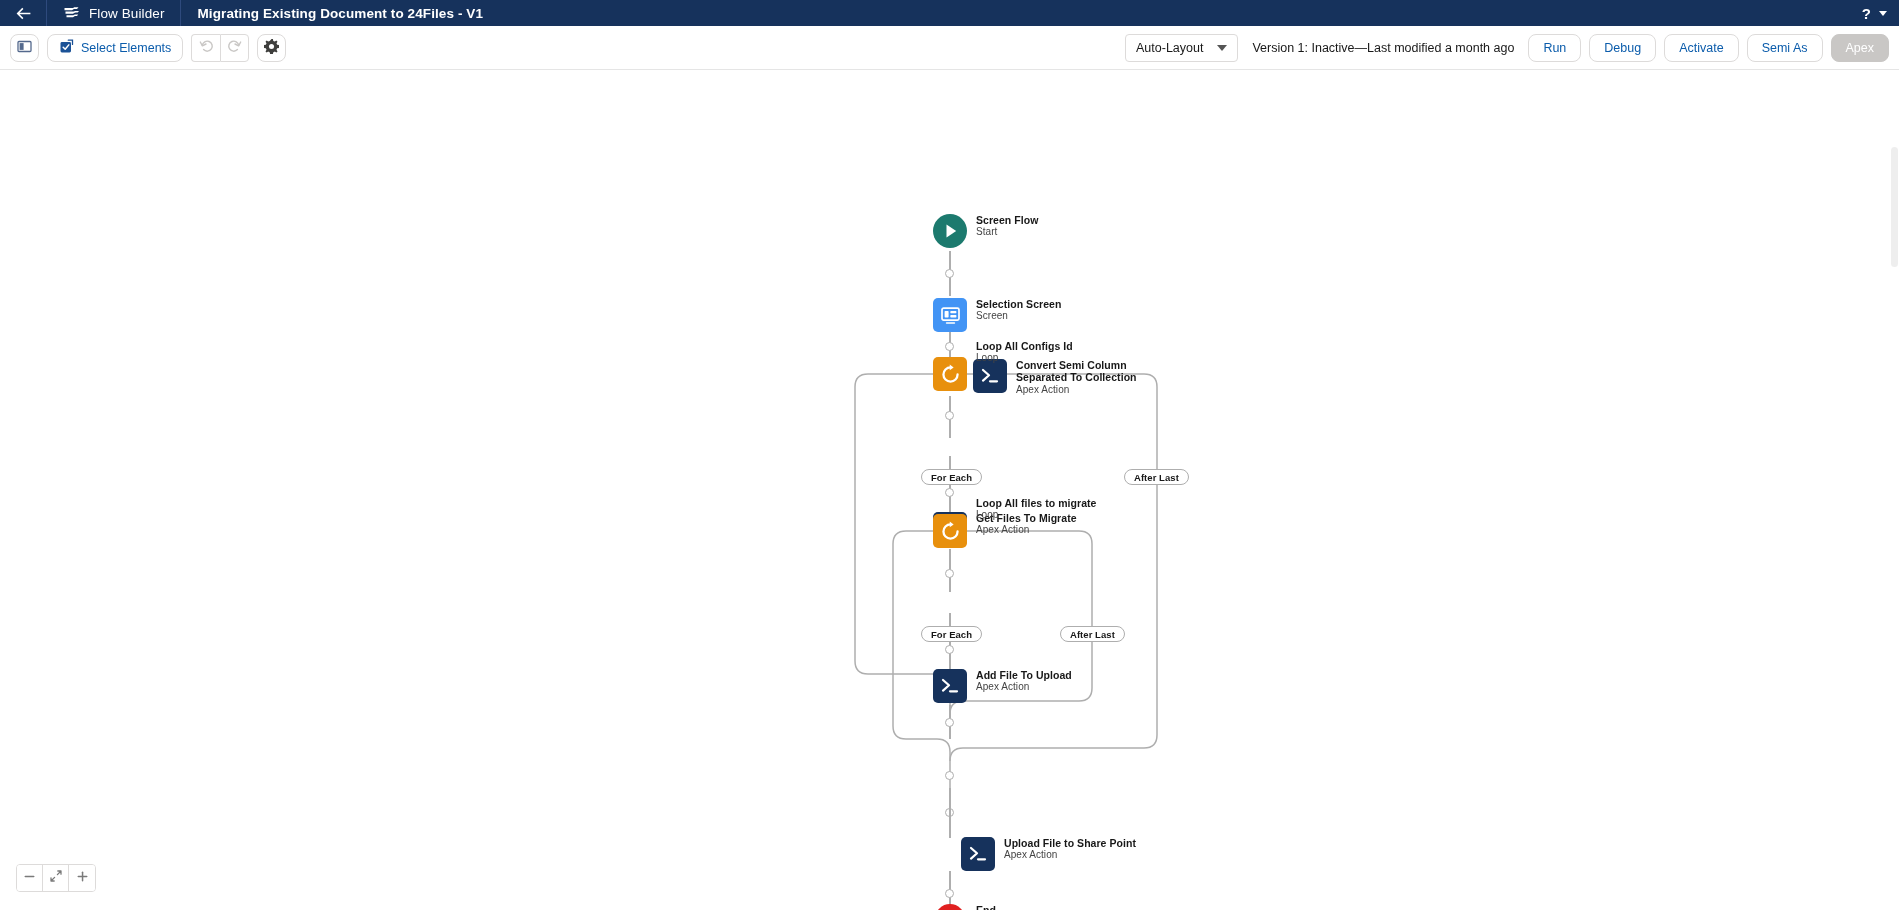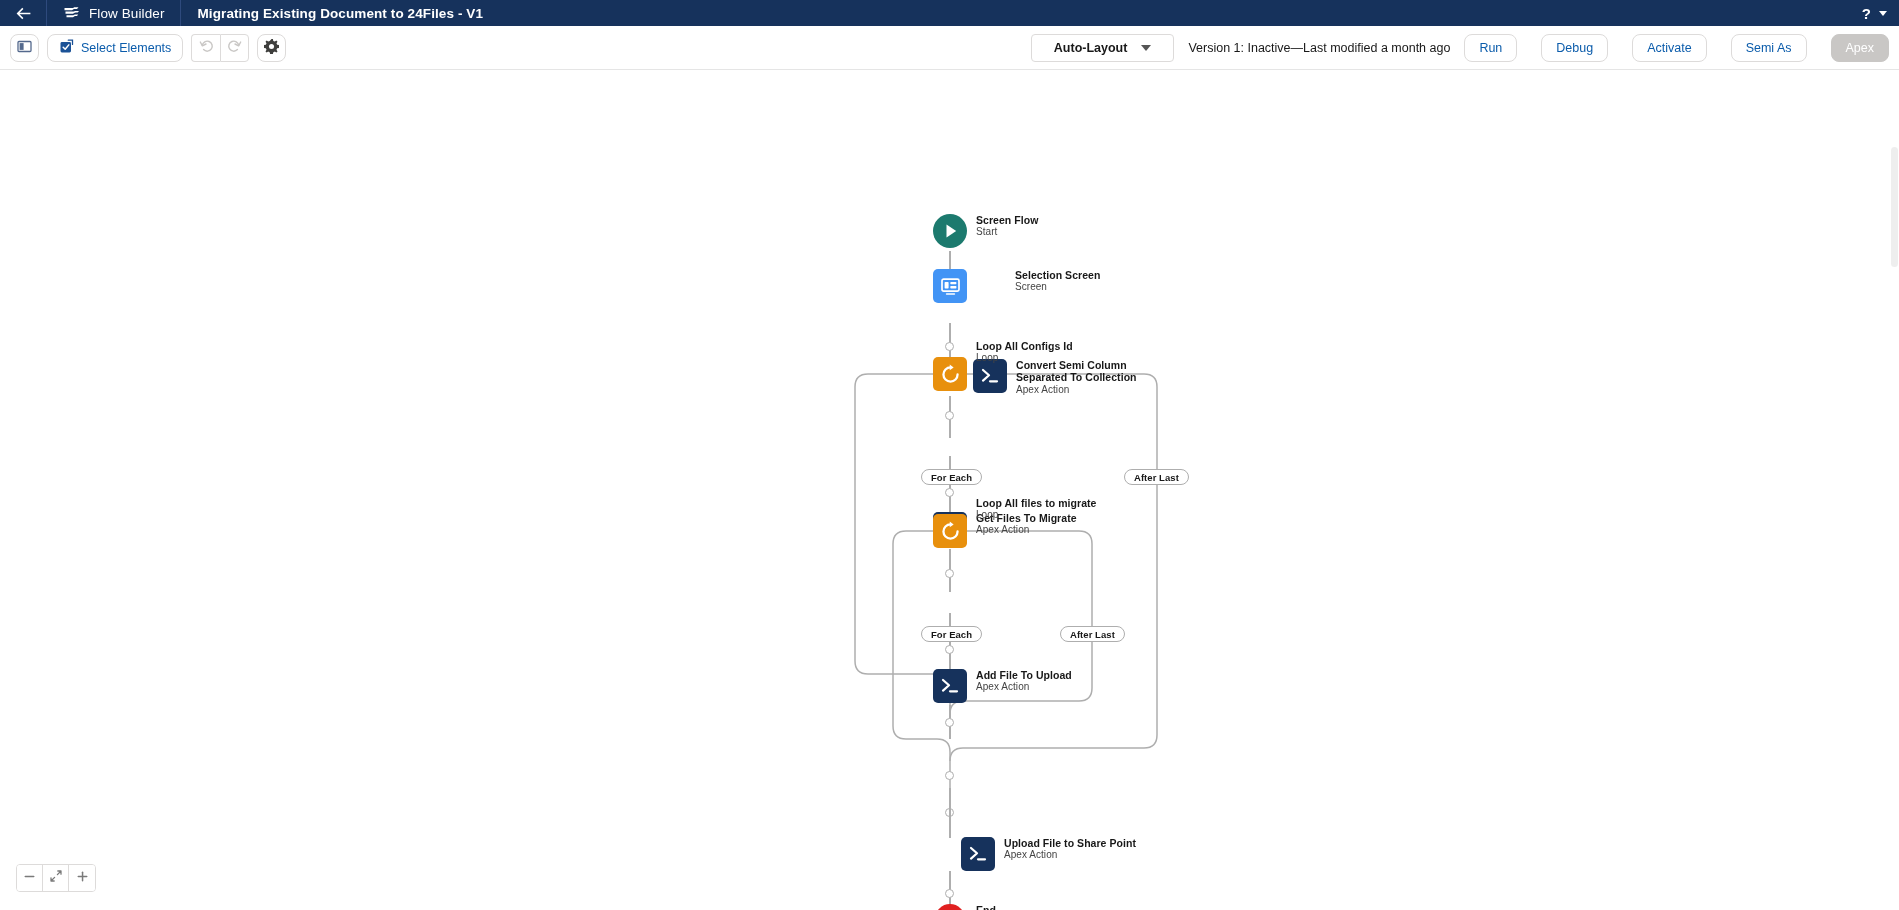--- a/index.html
+++ b/index.html
@@ -117,42 +117,41 @@
     gap: 0;
   }
   .layout-select {
     border: 1px solid #dddbda;
     border-radius: 4px;
     height: 28px;
     min-width: 98px;
     display: flex;
     align-items: center;
     justify-content: space-between;
-    padding: 0 22px;
+    padding: 0 10px;
     gap: 14px;
     font-size: 12.5px;
     color: #181818;
     cursor: pointer;
     background: #fff;
     margin-right: 14px;
-    font-weight: bold;
   }
   .select-caret {
     width: 0; height: 0;
     border-left: 5px solid transparent;
     border-right: 5px solid transparent;
     border-top: 6px solid #555555;
   }
   .version-status {
     font-size: 12.5px;
     color: #181818;
     white-space: nowrap;
     margin-right: 14px;
   }
-  .action-btns { display: flex; gap: 24px; }
+  .action-btns { display: flex; gap: 8px; }
   .action-btns .btn { padding: 0 14px; height: 28px; }
   .btn-save-disabled {
     background: #c9c7c5;
     color: #ffffff;
     border-color: #c9c7c5;
   }
 
   
   .canvas {
     position: absolute;
@@ -427,21 +426,21 @@
         <svg width="15" height="16" viewBox="0 0 15 16">
           <path d="M3.5 1.6 L13.2 8 L3.5 14.4 Z" fill="#ffffff"></path>
         </svg>
       </div>
       <div class="node-label">
         <div class="node-title">Screen Flow</div>
         <div class="node-subtitle">Start</div>
       </div>
     </div>
 
-    <div class="node" style="left:933px; top:198px;gap:39px;">
+    <div class="node" style="left:933px; top:227px;">
       <div class="node-icon screen">
         <svg width="21" height="19" viewBox="0 0 21 19">
           <rect x="2" y="2.2" width="17" height="12" rx="1.6" fill="none" stroke="#ffffff" stroke-width="1.7"></rect>
           <rect x="4.6" y="5" width="4" height="6.4" rx=".7" fill="#ffffff"></rect>
           <rect x="10.3" y="5" width="6.1" height="2.3" rx=".7" fill="#ffffff"></rect>
           <rect x="10.3" y="9.1" width="6.1" height="2.3" rx=".7" fill="#ffffff"></rect>
           <rect x="5.8" y="16.2" width="9.4" height="1.6" rx=".8" fill="#ffffff"></rect>
         </svg>
       </div>
       <div class="node-label">

